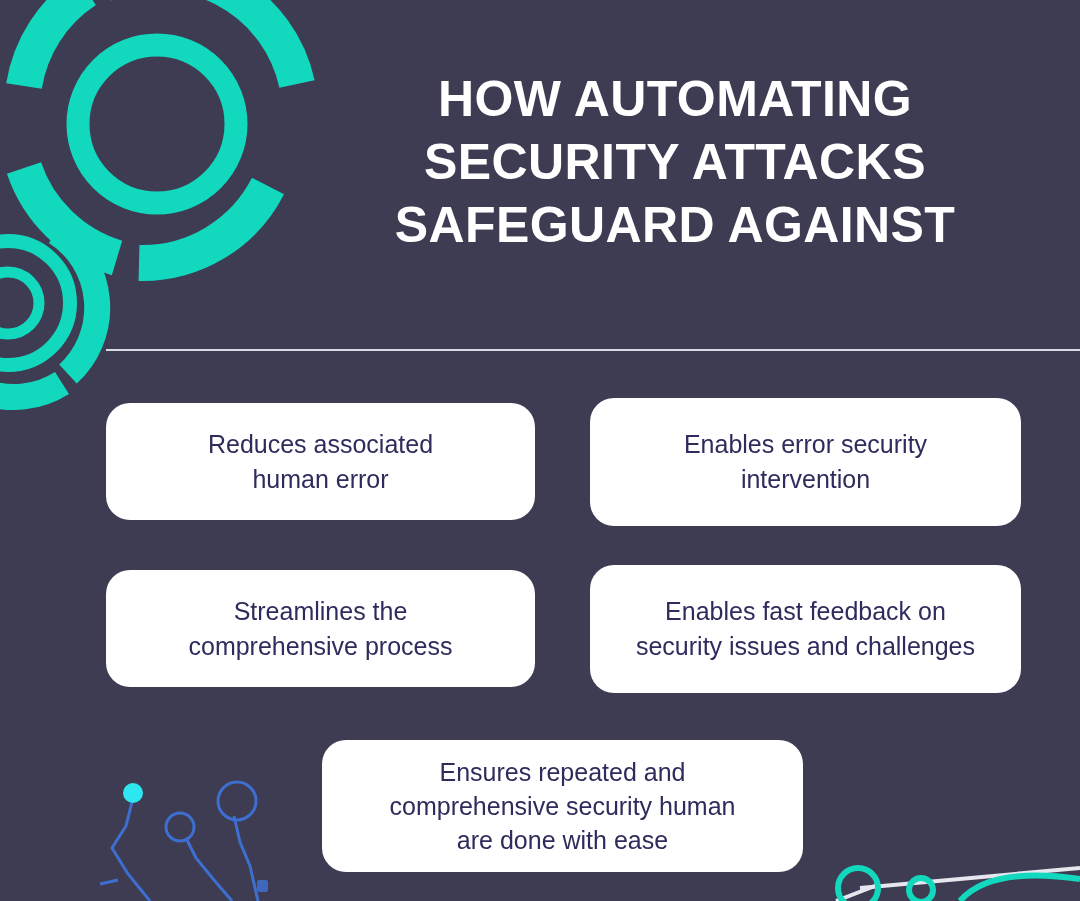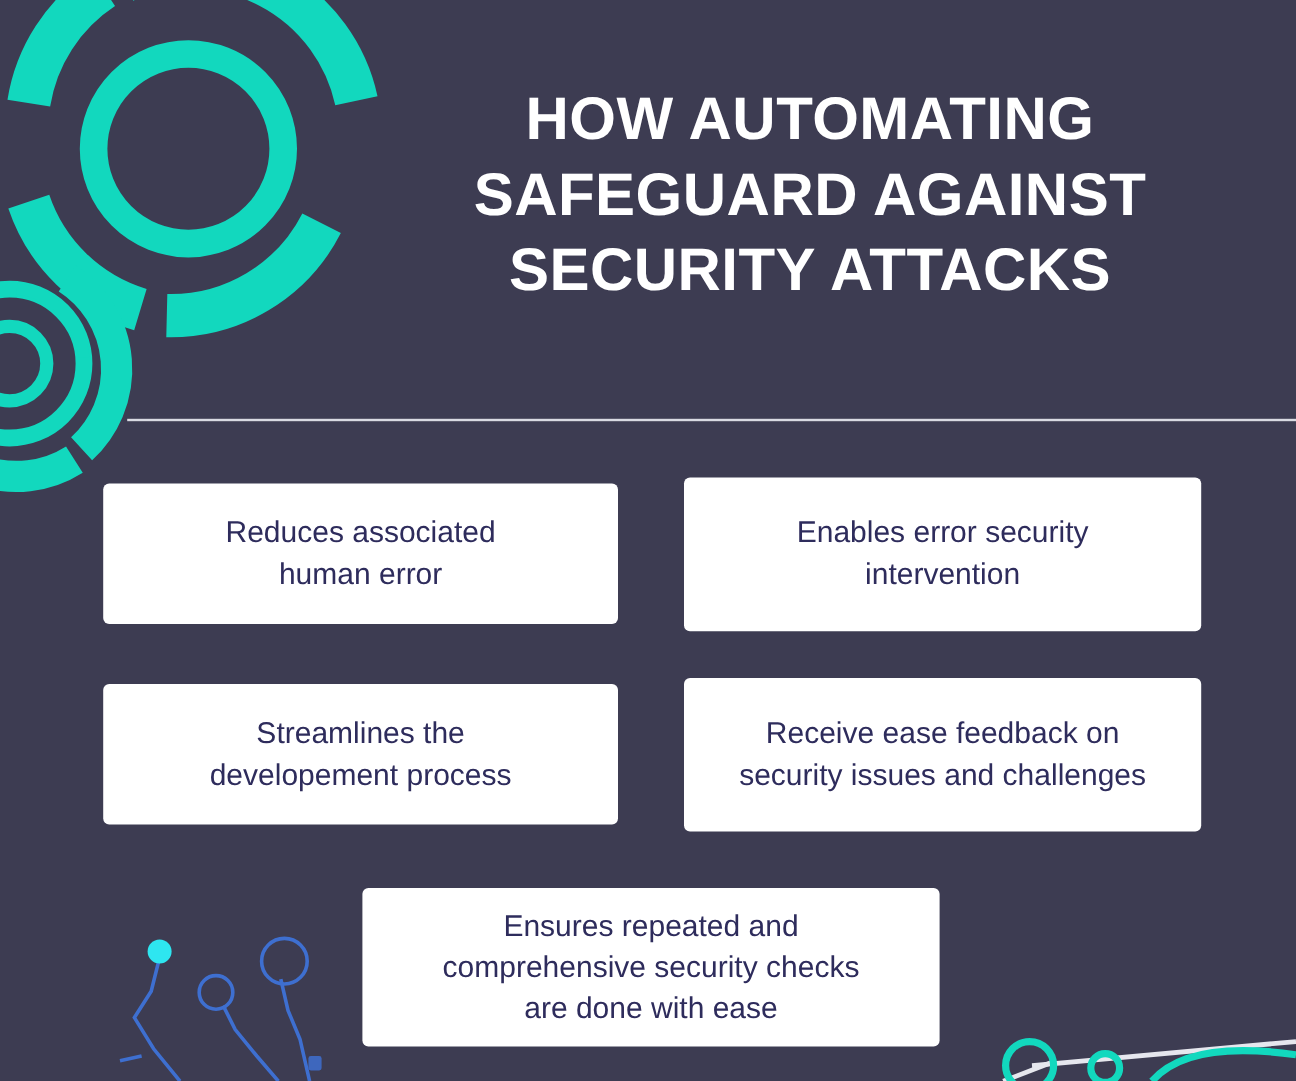--- a/index.html
+++ b/index.html
@@ -54,27 +54,28 @@
     top: 349px;
     width: 974px;
     height: 2px;
     background: #d9dae2;
   }
 
   
   .card {
     position: absolute;
     background: #ffffff;
-    border-radius: 5px;
+    border-radius: 24px;
     display: flex;
     align-items: center;
     justify-content: center;
     text-align: center;
     box-sizing: border-box;
     padding: 10px 26px;
+    margin-left: 20px;
   }
   .card-text {
     color: #2e2c5c;
     font-family: "Liberation Sans", sans-serif;
     font-size: 25px;
     line-height: 35px;
     font-weight: normal;
     white-space: pre-line;
   }
 
@@ -133,44 +134,44 @@
       <circle cx="921" cy="890" r="12" stroke="#12d8be" stroke-width="6"></circle>
       <path d="M 960 901 Q 990 866 1080 879" stroke="#12d8be" stroke-width="6"></path>
     </g>
   </svg>
 
   <div class="divider"></div>
 
   <div class="title-wrap">
     <h1 class="title">
       <span class="tline">HOW AUTOMATING</span>
+      <span class="tline">SECURITY ATTACKS</span>
       <span class="tline">SAFEGUARD AGAINST</span>
-      <span class="tline">SECURITY ATTACKS</span>
     </h1>
   </div>
 
   <div class="card" id="card-1">
     <span class="card-text">Reduces associated
 human error</span>
   </div>
 
   <div class="card" id="card-2">
     <span class="card-text">Enables error security
 intervention</span>
   </div>
 
   <div class="card" id="card-3">
     <span class="card-text">Streamlines the
-developement process</span>
+comprehensive process</span>
   </div>
 
   <div class="card" id="card-4">
-    <span class="card-text">Receive ease feedback on
+    <span class="card-text">Enables fast feedback on
 security issues and challenges</span>
   </div>
 
   <div class="card" id="card-5">
     <span class="card-text">Ensures repeated and
-comprehensive security checks
+comprehensive security human
 are done with ease</span>
   </div>
 
 </div>
 
 </body></html>

